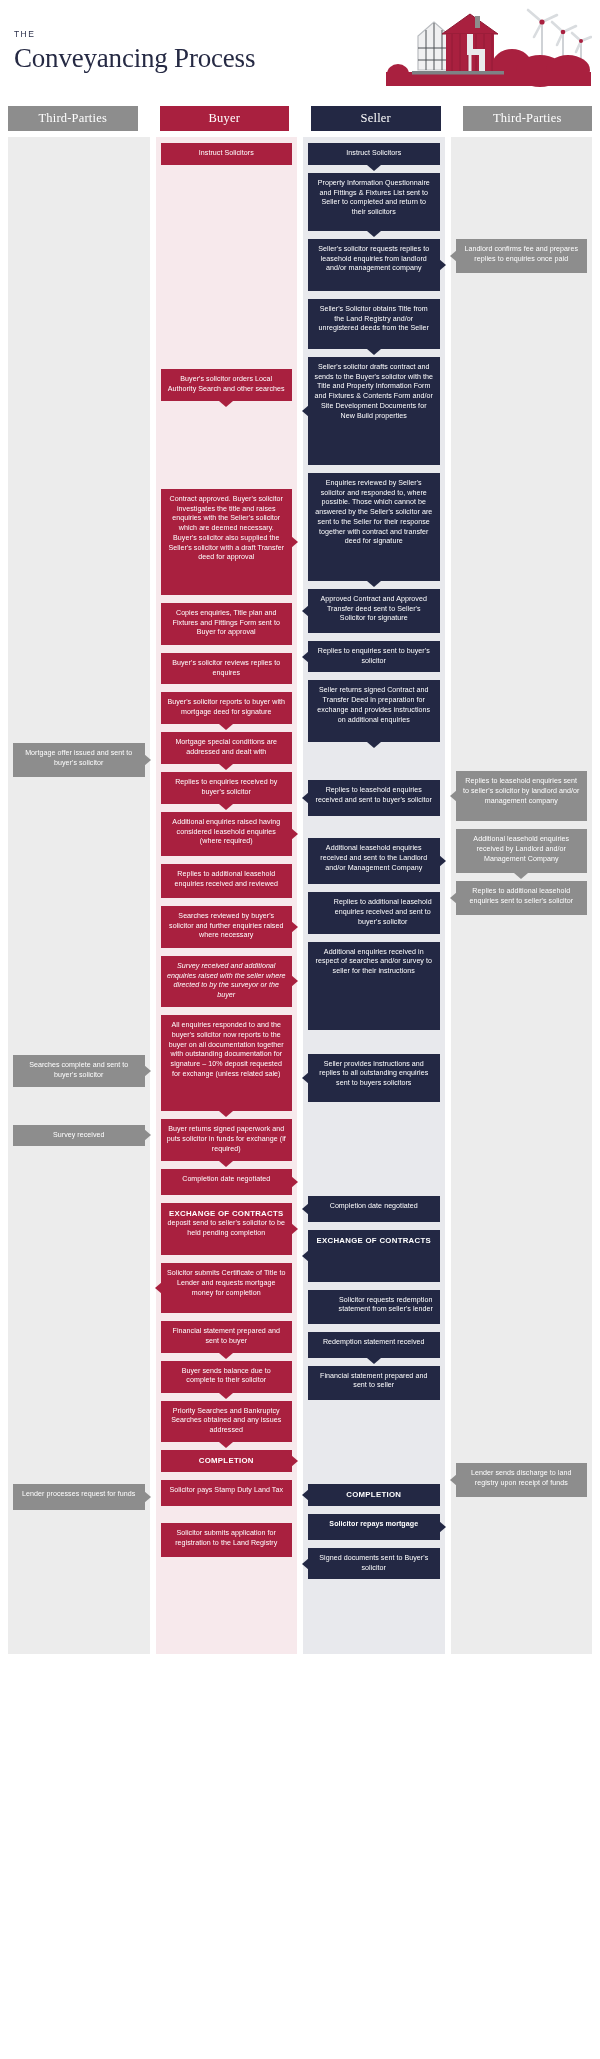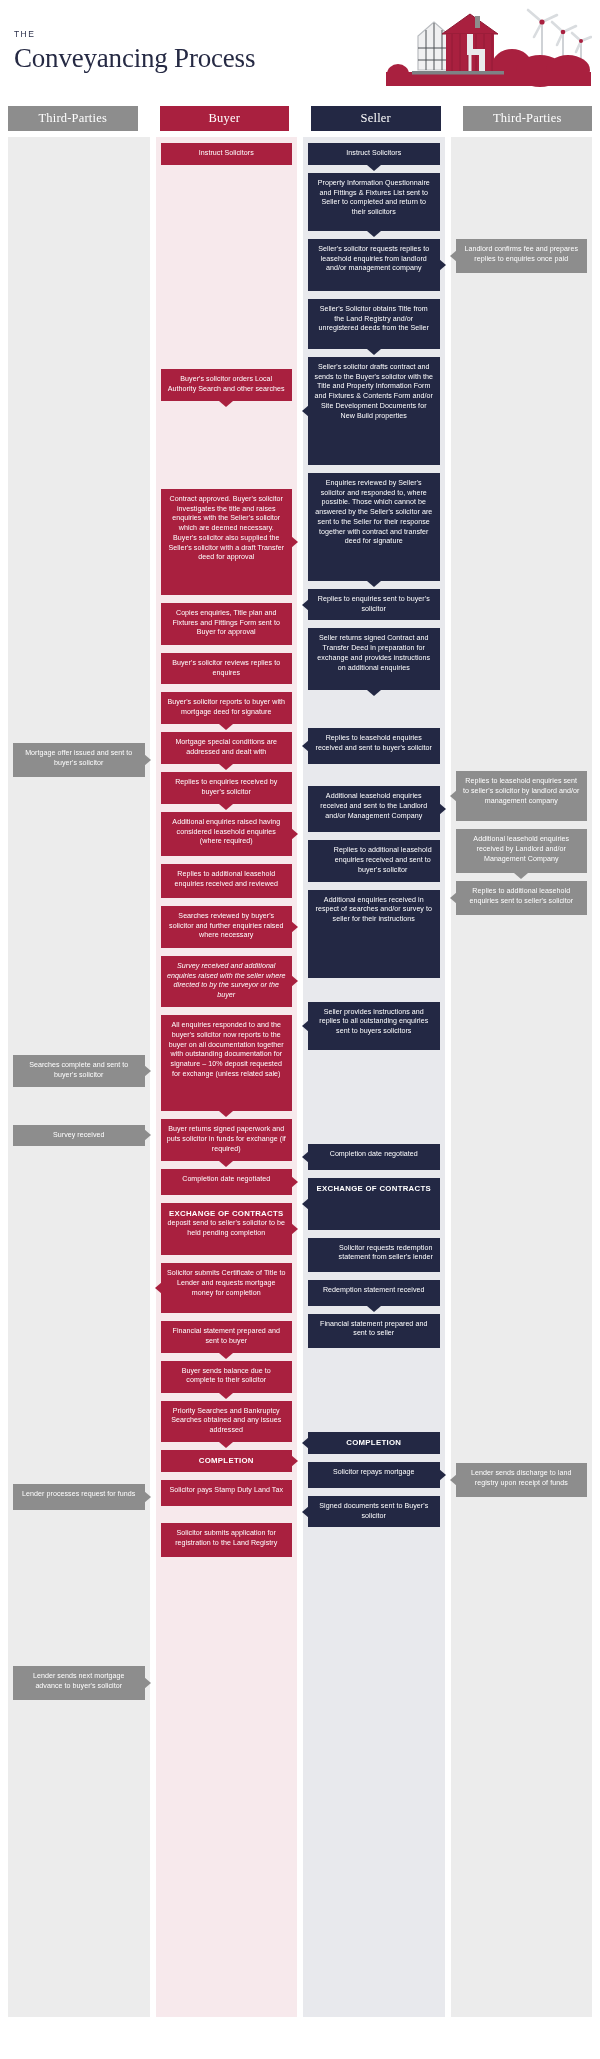--- a/index.html
+++ b/index.html
@@ -4,21 +4,21 @@
 <style>
   * { box-sizing: border-box; margin: 0; padding: 0; }
   html, body {
     width: 600px;
     background: #ffffff;
     font-family: "Liberation Sans", sans-serif;
   }
   .page {
     position: relative;
     width: 600px;
-    height: 2059px;
+    height: 1654px;
     background: #ffffff;
     overflow: hidden;
   }
 
   
   .header {
     position: relative;
     height: 100px;
     padding: 30px 0 0 14px;
   }
@@ -280,20 +280,21 @@
         <div class="box buyer" style="min-height: 26px; margin-bottom: 17px;"><span>Solicitor pays Stamp Duty Land Tax</span></div>
         <div class="box buyer" style="min-height: 34px; margin-bottom: 8px;"><span>Solicitor submits application for registration to the Land Registry</span></div>
       </div>
     <div class="lane lane-seller" id="lane-seller">
         <div class="box seller arrow-down" style="min-height: 16px; margin-bottom: 8px;"><span>Instruct Solicitors</span></div>
         <div class="box seller arrow-down" style="min-height: 58px; margin-bottom: 8px;"><span>Property Information Questionnaire and Fittings &amp; Fixtures List sent to Seller to completed and return to their solicitors</span></div>
         <div class="box seller arrow-right" style="min-height: 52px; margin-bottom: 8px;"><span>Seller's solicitor requests replies to leasehold enquiries from landlord and/or management company</span></div>
         <div class="box seller arrow-down" style="min-height: 50px; margin-bottom: 8px;"><span>Seller's Solicitor obtains Title from the Land Registry and/or unregistered deeds from the Seller</span></div>
         <div class="box seller arrow-left" style="min-height: 108px; margin-bottom: 8px;"><span>Seller's solicitor drafts contract and sends to the Buyer's solicitor with the Title and Property Information Form and Fixtures &amp; Contents Form and/or Site Development Documents for New Build properties</span></div>
         <div class="box seller arrow-down" style="min-height: 108px; margin-bottom: 8px;"><span>Enquiries reviewed by Seller's solicitor and responded to, where possible. Those which cannot be answered by the Seller's solicitor are sent to the Seller for their response together with contract and transfer deed for signature</span></div>
+        <div class="box seller arrow-left" style="min-height: 44px; margin-bottom: 8px;"><span>Approved Contract and Approved Transfer deed sent to Seller's Solicitor for signature</span></div>
         <div class="box seller arrow-left" style="min-height: 24px; margin-bottom: 8px;"><span>Replies to enquiries sent to buyer's solicitor</span></div>
         <div class="box seller arrow-down" style="min-height: 62px; margin-bottom: 8px;"><span>Seller returns signed Contract and Transfer Deed in preparation for exchange and provides instructions on additional enquiries</span></div>
         <div class="spacer" style="height: 30px;"></div>
         <div class="box seller arrow-left" style="min-height: 36px; margin-bottom: 8px;"><span>Replies to leasehold enquiries received and sent to buyer's solicitor</span></div>
         <div class="spacer" style="height: 14px;"></div>
         <div class="box seller arrow-right" style="min-height: 46px; margin-bottom: 8px;"><span>Additional leasehold enquiries received and sent to the Landlord and/or Management Company</span></div>
         <div class="box seller" style="min-height: 40px; margin-bottom: 8px; padding-left: 24px;"><span>Replies to additional leasehold enquiries received and sent to buyer's solicitor</span></div>
         <div class="box seller" style="min-height: 88px; margin-bottom: 8px;"><span>Additional enquiries received in respect of searches and/or survey to seller for their instructions</span></div>
         <div class="spacer" style="height: 16px;"></div>
         <div class="box seller arrow-left" style="min-height: 48px; margin-bottom: 8px;"><span>Seller provides instructions and replies to all outstanding enquiries sent to buyers solicitors</span></div>
@@ -302,21 +303,21 @@
         <div class="box seller arrow-left" style="min-height: 52px; margin-bottom: 8px;">
           <span class="title">EXCHANGE OF CONTRACTS</span>
         </div>
         <div class="box seller" style="min-height: 34px; margin-bottom: 8px; padding-left: 30px;"><span>Solicitor requests redemption statement from seller's lender</span></div>
         <div class="box seller arrow-down" style="min-height: 26px; margin-bottom: 8px;"><span>Redemption statement received</span></div>
         <div class="box seller" style="min-height: 34px; margin-bottom: 8px;"><span>Financial statement prepared and sent to seller</span></div>
         <div class="spacer" style="height: 76px;"></div>
         <div class="box seller arrow-left" style="min-height: 20px; margin-bottom: 8px;">
           <span class="title">COMPLETION</span>
         </div>
-        <div class="box seller arrow-right" style="min-height: 26px; margin-bottom: 8px;"><span>Solicitor repays mortgage</span></div>
+        <div class="box seller arrow-right" style="min-height: 26px; margin-bottom: 8px; font-weight: bold;"><span>Solicitor repays mortgage</span></div>
         <div class="box seller arrow-left" style="min-height: 26px; margin-bottom: 8px;"><span>Signed documents sent to Buyer's solicitor</span></div>
       </div>
     <div class="lane lane-grey" id="lane-tp-right">
         <div class="spacer" style="height: 96px;"></div>
         <div class="box grey arrow-left" style="min-height: 34px; margin-bottom: 8px;"><span>Landlord confirms fee and prepares replies to enquiries once paid</span></div>
         <div class="spacer" style="height: 490px;"></div>
         <div class="box grey arrow-left" style="min-height: 50px; margin-bottom: 8px;"><span>Replies to leasehold enquiries sent to seller's solicitor by landlord and/or management company</span></div>
         <div class="box grey arrow-down" style="min-height: 44px; margin-bottom: 8px;"><span>Additional leasehold enquiries received by Landlord and/or Management Company</span></div>
         <div class="box grey arrow-left" style="min-height: 34px; margin-bottom: 8px;"><span>Replies to additional leasehold enquiries sent to seller's solicitor</span></div>
         <div class="spacer" style="height: 540px;"></div>

